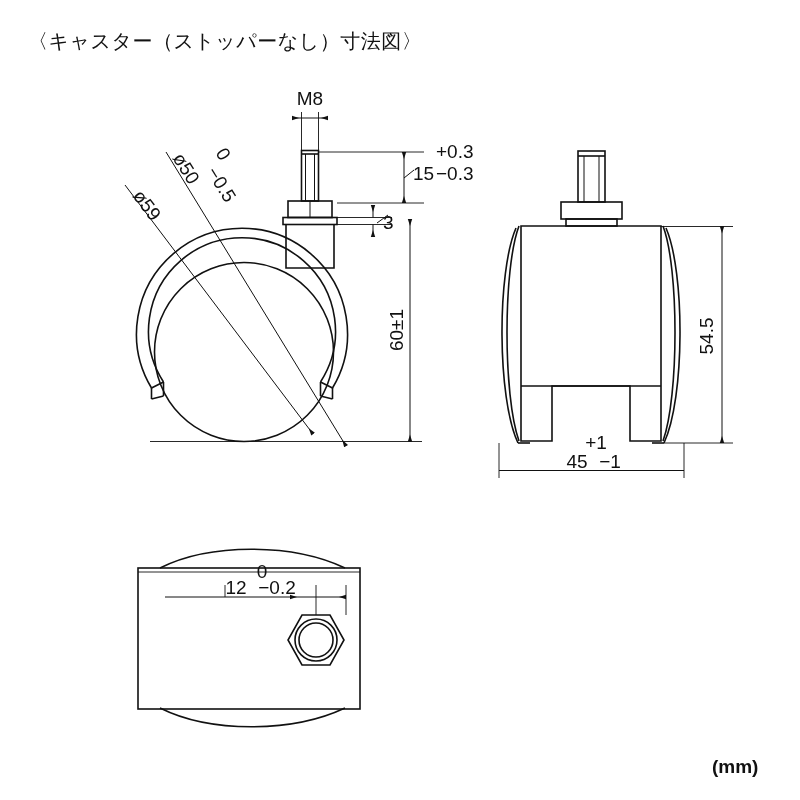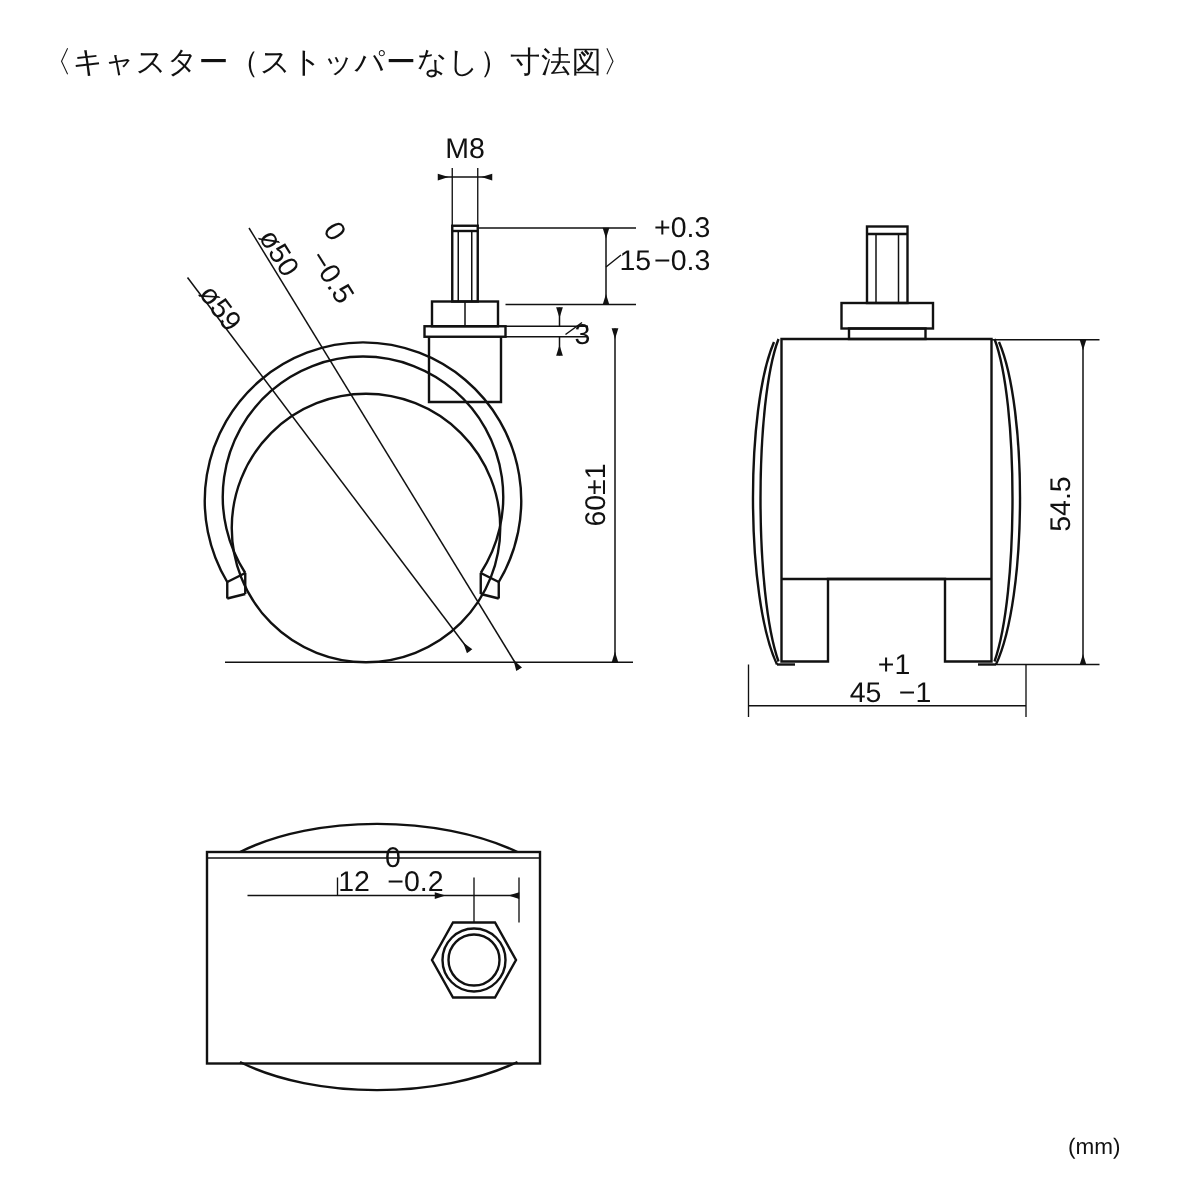--- a/index.html
+++ b/index.html
@@ -20,23 +20,24 @@
     left:28px;top:28px;
     font-size:20px;
     letter-spacing:0.5px;
     color:#111111;
     white-space:nowrap;
     font-family:"DejaVu Sans","Liberation Sans",sans-serif;
   }
   #unit-text{
     position:absolute;
     left:712px;top:756px;
-    font-size:15px;
+    font-size:19px;
     color:#111111;
     white-space:nowrap;
+    font-weight:bold;
   }
   svg#drawing{
     position:absolute;left:0;top:0;
     width:800px;height:800px;
     display:block;
   }
   svg#drawing text{
     font-family:"Liberation Sans","DejaVu Sans",sans-serif;
     fill:#111111;
   }

